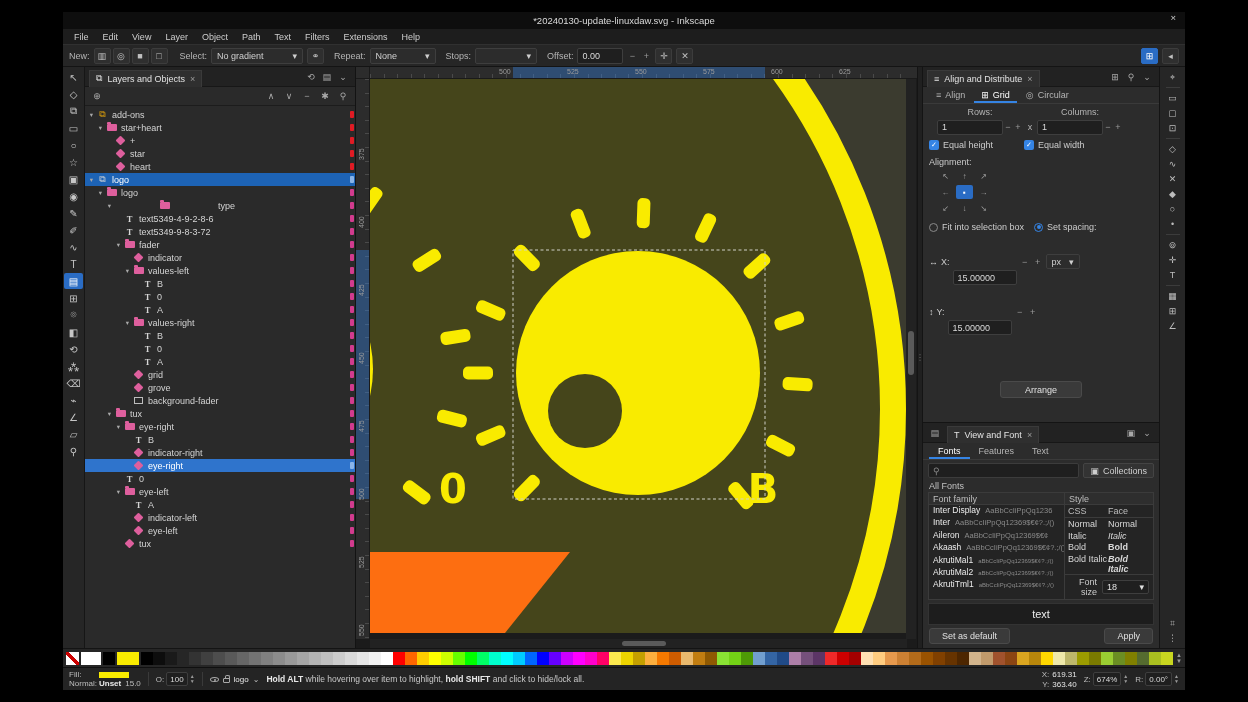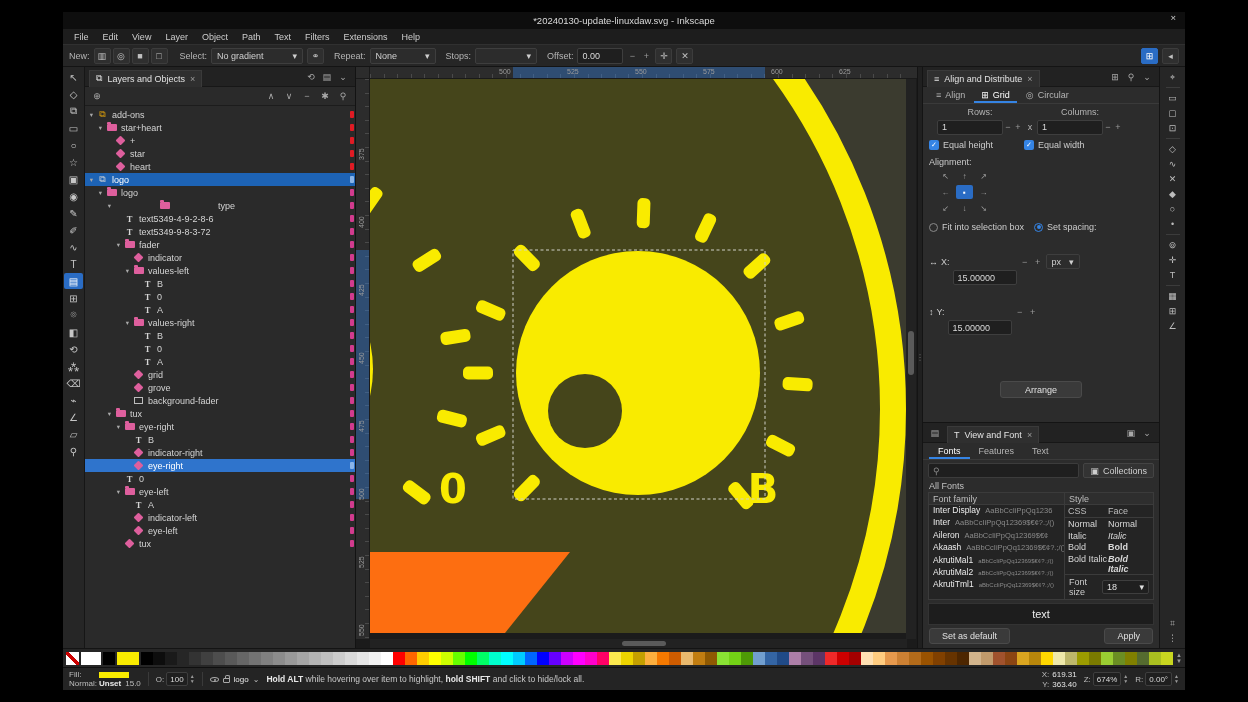--- a/index.html
+++ b/index.html
@@ -140,21 +140,21 @@
   .frow { height: 12.4px; display: flex; align-items: baseline; gap: 5px; padding: 0 4px; white-space: nowrap;
           overflow: hidden; flex: 0 0 auto; }
   .fname { color: #ececec; font-size: 8.5px; }
   .fsample { color: #8a8a8a; font-size: 7.5px; }
   .fsample.sm { font-size: 6px; }
   .scol { width: 88px; background: #242424; display: flex; flex-direction: column; }
   .shcols { display: flex; border-bottom: 1px solid #3b3b3b; color: #bdbdbd; padding: 1px 3px; gap: 0; flex: 0 0 auto; }
   .shcols .c1, .srow .c1 { width: 40px; flex: 0 0 auto; }
   .srow { display: flex; padding: 1px 3px; height: 11.5px; color: #d8d8d8; flex: 0 0 auto; }
   .fszrow { margin-top: auto; border-top: 1px solid #3b3b3b; display: flex; align-items: center; gap: 5px;
-            padding: 2px 4px; flex: 0 0 auto; }
+            padding: 2px 4px; flex: 0 0 auto; text-align: right; }
   .fszbox { width: 58px; height: 14px; background: #1f1f1f; border: 1px solid #3e3e3e; border-radius: 2px;
             display: flex; align-items: center; justify-content: space-between; padding: 0 4px; color: #e2e2e2; }
   .preview { height: 22px; margin: 3px 5px 0 5px; background: #1d1d1d; border: 1px solid #333;
              display: flex; align-items: center; justify-content: center; color: #ececec; font-size: 11px; flex: 0 0 auto; }
   .btnrow { display: flex; justify-content: space-between; padding: 3px 6px 4px 6px; flex: 0 0 auto; }
   .pbtn { height: 16px; background: #3a3a3a; border: 1px solid #4a4a4a; border-radius: 3px; color: #e0e0e0;
           display: flex; align-items: center; padding: 0 12px; }
 
   
   .snapstrip { width: 26px; background: #262626; border-left: 1px solid #141414; display: flex; flex-direction: column;

